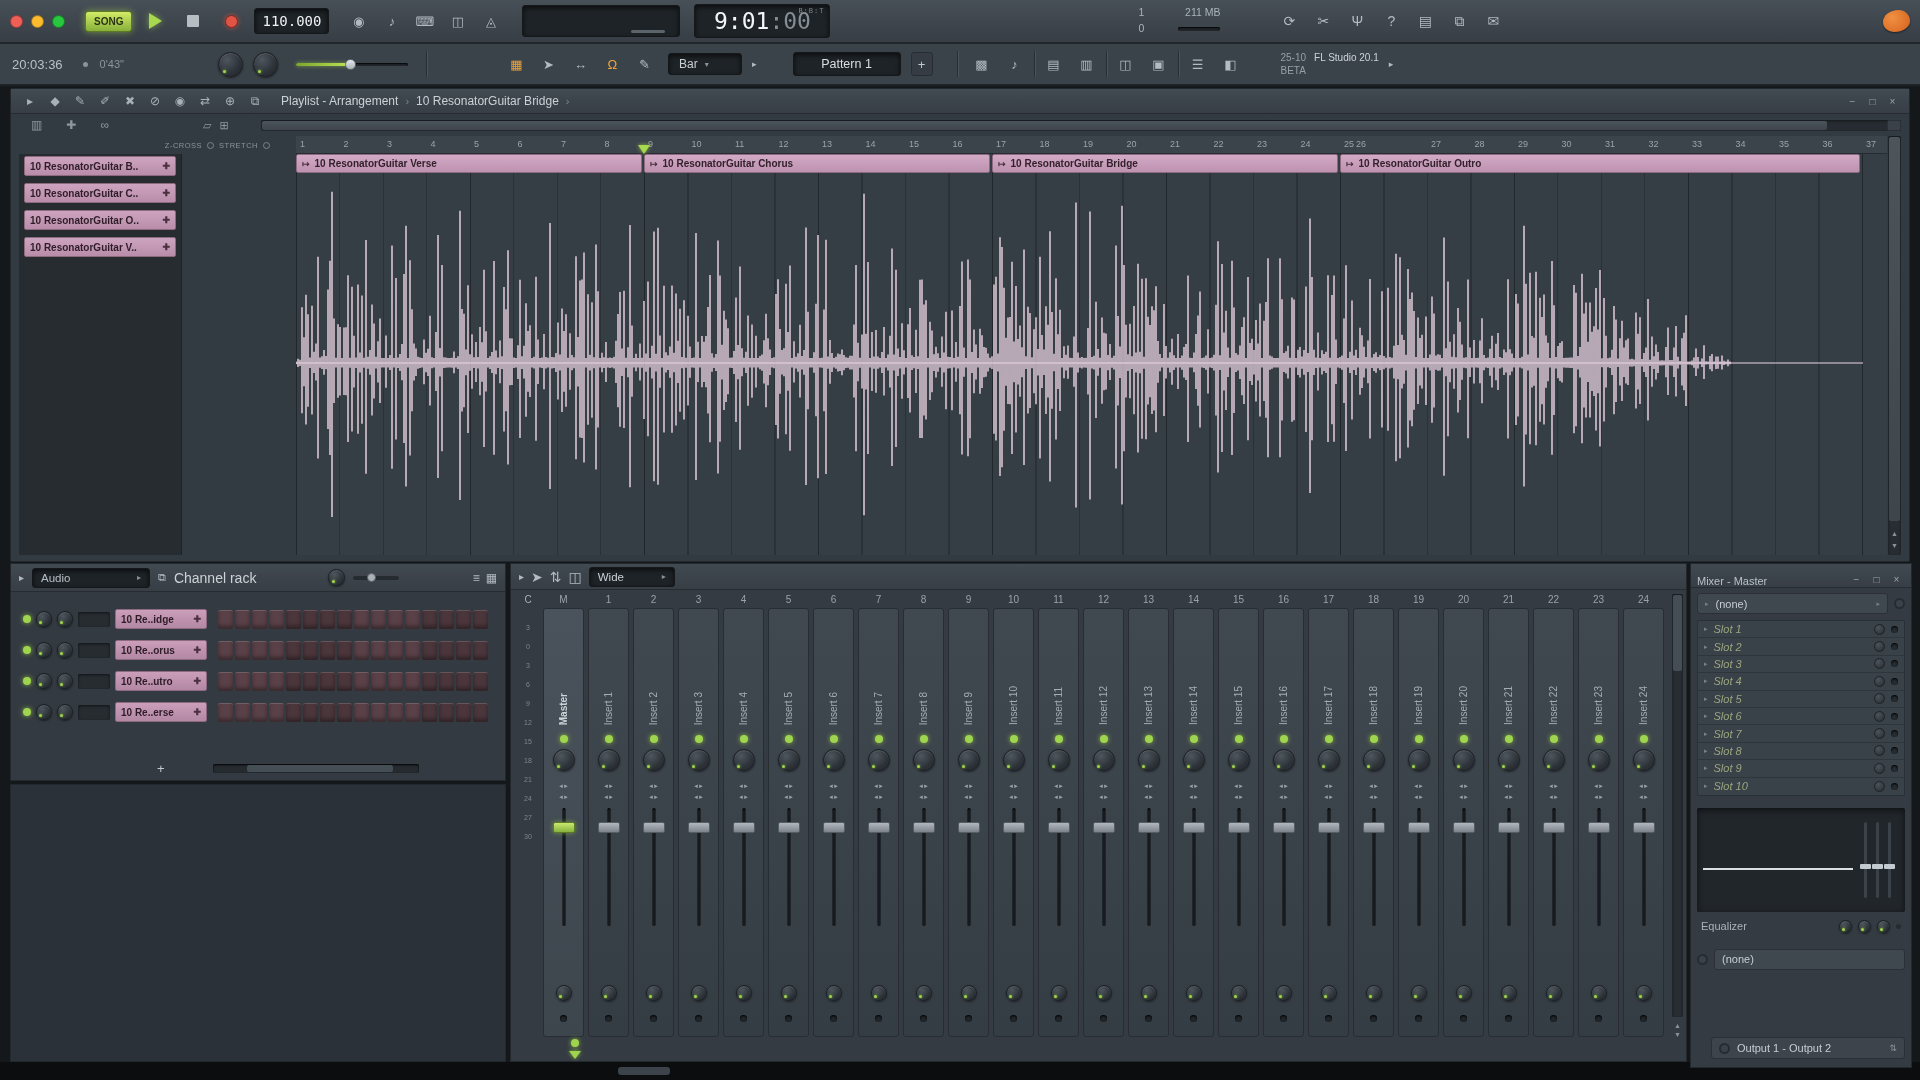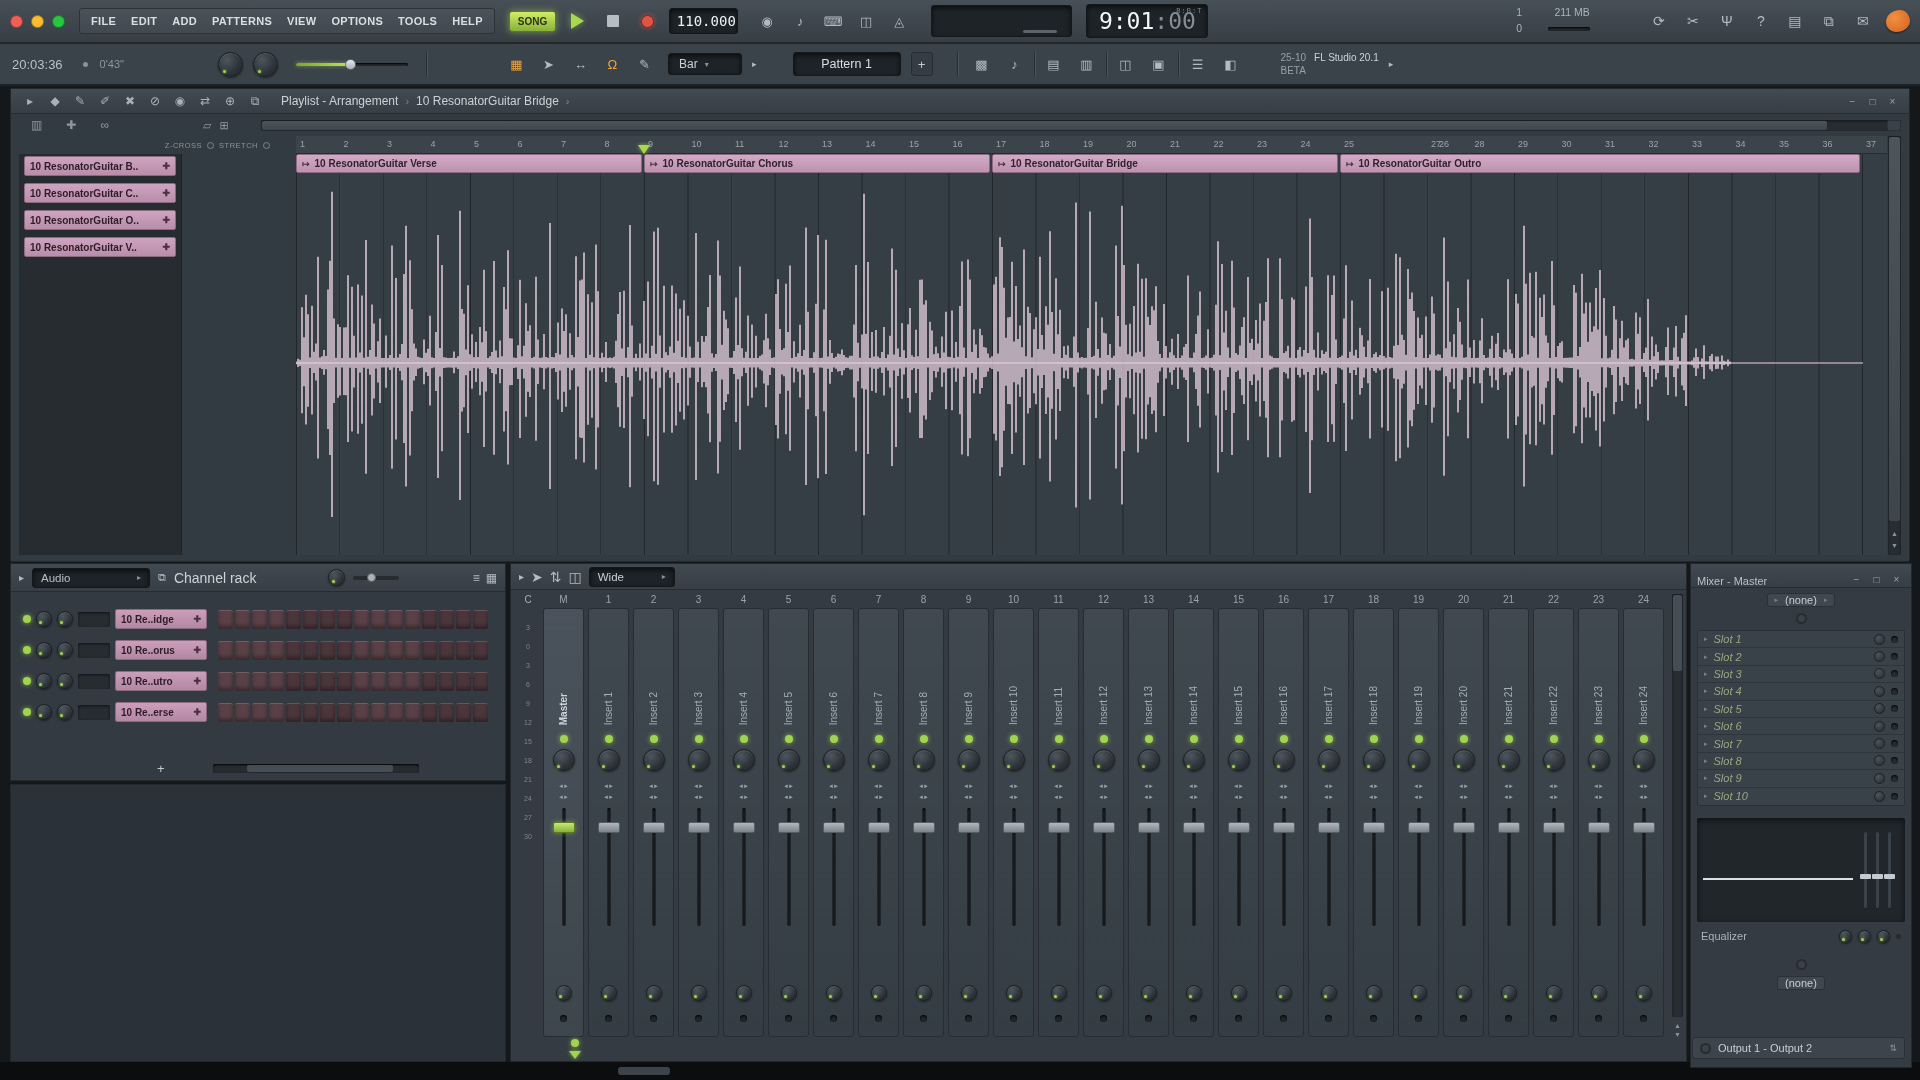--- a/index.html
+++ b/index.html
@@ -192,71 +192,61 @@
   .dn-tri{width:0;height:0;border-left:6px solid transparent;border-right:6px solid transparent;border-top:8px solid #9fd44e;filter:drop-shadow(0 0 2px rgba(160,215,70,.8));}
   .mx-vscroll{position:absolute;right:3px;top:30px;bottom:44px;width:11px;background:#272d33;border-radius:2px;box-shadow:inset 0 1px 3px rgba(0,0,0,.5);}
   .mx-vscroll .handle{position:absolute;left:1px;right:1px;top:1px;height:76px;background:#454d55;border-radius:2px;}
   .mx-arrows{position:absolute;right:3px;bottom:22px;width:11px;text-align:center;font-size:7px;color:#8a939a;line-height:1.2;}
 
   
   .fxpanel{position:absolute;left:1690px;top:563px;width:222px;height:505px;background:#343b42;border:1px solid #23282c;}
   .fx-header{height:24px;background:linear-gradient(#414951,#373e45);border-bottom:1px solid #262c31;
         display:flex;align-items:flex-end;padding:0 6px;}
   .fx-title{font-size:11px;color:#b9c1c7;}
-  .fx-row{display:flex;align-items:center;gap:6px;margin:5px 6px 0 6px;flex-direction:column;}
+  .fx-row{display:flex;align-items:center;gap:6px;margin:5px 6px 0 6px;}
   .fx-box{flex:1;height:21px;background:#3f474f;border:1px solid #2a3036;border-radius:3px;
         display:flex;align-items:center;gap:7px;padding:0 7px;color:#c6cdd3;font-size:11px;}
   .ring{width:11px;height:11px;border-radius:50%;border:2px solid #262c31;background:#3a4249;flex:none;}
   .fx-slots{margin:6px 6px 0 6px;background:#394149;border:1px solid #2a3036;border-radius:2px;}
   .slot{height:17.4px;display:flex;align-items:center;gap:6px;padding:0 6px;border-bottom:1px solid rgba(0,0,0,.18);}
   .slot:last-child{border-bottom:none;}
   .slot-arrow{font-size:7px;color:#778089;}
   .slot-label{flex:1;font-size:11px;font-style:italic;color:#9aa57e;}
   .slot-knob{width:11px;height:11px;border-radius:50%;background:radial-gradient(circle at 35% 30%,#4b535b,#262c31);border:1px solid #1d2226;}
   .slot-dot{width:7px;height:7px;border-radius:50%;background:#262c31;box-shadow:inset 0 1px 2px #000;}
   .eq-display{margin:12px 6px 0 6px;height:104px;background:#21262b;border-radius:2px;
         box-shadow:inset 0 2px 6px rgba(0,0,0,.6);position:relative;}
   .eq-line{position:absolute;left:6px;right:52px;top:58%;height:2px;background:#d9dfe3;}
   .eq-slider{position:absolute;width:3px;top:14px;bottom:14px;background:#3a4149;border-radius:2px;}
   .eq-handle{position:absolute;left:-4px;width:11px;height:5px;background:#c3cad0;border-radius:1px;top:55%;}
   .eq-row{display:flex;align-items:center;gap:6px;margin:8px 10px 0 10px;}
   .eq-label{flex:1;font-size:11px;color:#aab2b9;}
   .eq-knob{width:13px;height:13px;}
   .eq-dot{width:5px;height:5px;border-radius:50%;background:#262c31;}
-  .fx-output{position:absolute;left:1px;right:6px;bottom:8px;height:22px;background:#3d444c;
+  .fx-output{position:absolute;left:20px;right:6px;bottom:8px;height:22px;background:#3d444c;
         border:1px solid #2a3036;border-radius:3px;display:flex;align-items:center;gap:7px;
         padding:0 7px;color:#c6cdd3;font-size:11px;}
   .updn{margin-left:auto;font-size:9px;color:#8a939a;}
 
   .bottom-bar{position:absolute;left:0;top:1062px;width:1920px;height:18px;background:#0b0d0f;}
   .bottom-bar .handle{position:absolute;left:618px;top:5px;width:52px;height:8px;background:#3c434a;border-radius:3px;}
 </style>
 </head>
 <body>
 
 <div class="bottom-bar">
   <div class="handle"></div>
 </div>
 
 <div class="titlebar">
   <div class="traffic">
     <div class="tl red"></div>
     <div class="tl yellow"></div>
     <div class="tl green"></div>
   </div>
-  <div class="menu-wrap">
-      <div class="menu-item">FILE</div>
-      <div class="menu-item">EDIT</div>
-      <div class="menu-item">ADD</div>
-      <div class="menu-item">PATTERNS</div>
-      <div class="menu-item">VIEW</div>
-      <div class="menu-item">OPTIONS</div>
-      <div class="menu-item">TOOLS</div>
-      <div class="menu-item">HELP</div>
-    </div>
   <div class="song-badge">SONG</div>
   <div class="tbtn">
       <div class="play-tri"></div>
     </div>
   <div class="tbtn">
       <div class="stop-sq"></div>
     </div>
   <div class="tbtn">
       <div class="rec-dot"></div>
     </div>
@@ -436,21 +426,21 @@
           <span class="ruler-num" style="left: 656.5px;">16</span>
           <span class="ruler-num" style="left: 700px;">17</span>
           <span class="ruler-num" style="left: 743.5px;">18</span>
           <span class="ruler-num" style="left: 787px;">19</span>
           <span class="ruler-num" style="left: 830.5px;">20</span>
           <span class="ruler-num" style="left: 874px;">21</span>
           <span class="ruler-num" style="left: 917.5px;">22</span>
           <span class="ruler-num" style="left: 961px;">23</span>
           <span class="ruler-num" style="left: 1004.5px;">24</span>
           <span class="ruler-num" style="left: 1048px;">25</span>
-          <span class="ruler-num" style="left: 1143px;">26</span>
+          <span class="ruler-num" style="left: 1060px;">26</span>
           <span class="ruler-num" style="left: 1135px;">27</span>
           <span class="ruler-num" style="left: 1178.5px;">28</span>
           <span class="ruler-num" style="left: 1222px;">29</span>
           <span class="ruler-num" style="left: 1265.5px;">30</span>
           <span class="ruler-num" style="left: 1309px;">31</span>
           <span class="ruler-num" style="left: 1352.5px;">32</span>
           <span class="ruler-num" style="left: 1396px;">33</span>
           <span class="ruler-num" style="left: 1439.5px;">34</span>
           <span class="ruler-num" style="left: 1483px;">35</span>
           <span class="ruler-num" style="left: 1526.5px;">36</span>

